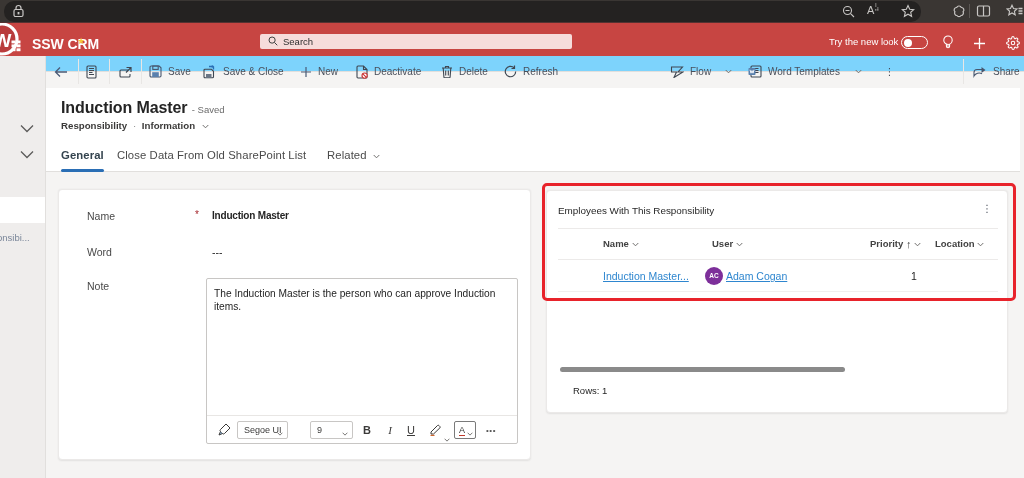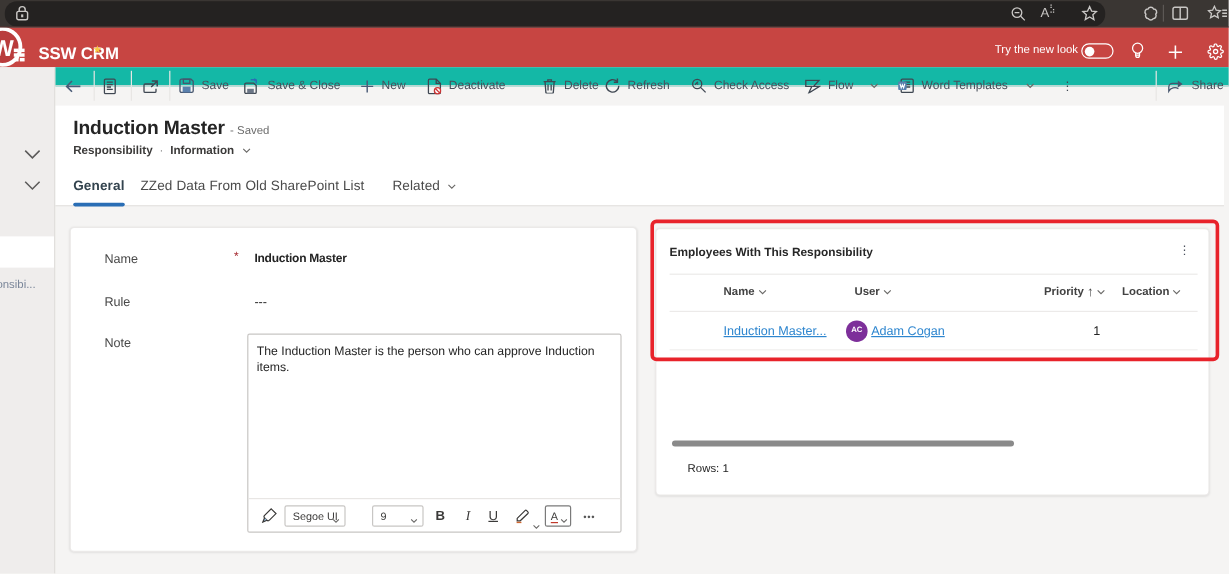--- a/index.html
+++ b/index.html
@@ -19,21 +19,21 @@
   #crmlabel { position:absolute; left:32px; top:13px; color:#fff; font-size:14px; font-weight:bold; letter-spacing:-0.1px; }
   #star { position:absolute; left:77px; top:12.5px; font-size:9px; color:#f8c73d; }
   #searchbox { position:absolute; left:260px; top:10.5px; width:312px; height:15px; background:#f6dcdb; border-radius:2px; font-size:9.5px; color:#2f2f2f; line-height:15px; }
   #searchbox .mag { position:absolute; left:8px; top:2.5px; }
   #searchbox span { position:absolute; left:23px; }
   #newlook { position:absolute; left:829px; top:13px; color:#fff; font-size:9.5px; }
   #toggle { position:absolute; left:901px; top:13px; width:27px; height:13px; border:1px solid #fff; border-radius:7px; }
   #toggle i { position:absolute; left:2px; top:1.5px; width:8px; height:8px; border-radius:50%; background:#fff; }
 
   
-  #cmdbar { position:absolute; left:46px; top:56px; width:978px; height:16px; background:#14b8a6; border-bottom:1px solid #e1dfdd; }
+  #cmdbar { position:absolute; left:46px; top:56px; width:978px; height:16px; background:#7dd3fc; border-bottom:1px solid #e1dfdd; }
   .cmd { position:absolute; top:0; height:31px; display:flex; align-items:center; gap:6px; color:#494f5b; font-size:10px; white-space:nowrap; }
   .csep { position:absolute; top:3px; height:25px; width:1px; background:#e8e6e4; }
   .chev { display:inline-block; width:7px; height:5px; }
 
   
   #titleblock { position:absolute; left:46px; top:88px; width:974px; height:84px; background:#fff; border-bottom:1px solid #e1dfdd; }
   #rectitle { position:absolute; left:15px; top:11px; font-size:16px; font-weight:bold; letter-spacing:-0.1px; color:#242424; }
   #rectitle small { font-size:9.5px; color:#6b6b6b; font-weight:normal; letter-spacing:0; }
   #subtitle { position:absolute; left:15px; top:31.5px; font-size:9.7px; font-weight:bold; color:#3b3a39; }
   #subtitle .dot { color:#888; font-weight:normal; padding:0 3px; }
@@ -52,21 +52,21 @@
   #leftcard { position:absolute; left:58px; top:189px; width:473px; height:271px; background:#fff; border:1px solid #ebe9e8; border-radius:4px; box-shadow:0 0.6px 1.8px rgba(0,0,0,.08); }
   .flabel { position:absolute; left:28px; font-size:10.5px; color:#494949; }
   .fval { position:absolute; left:153px; font-size:10.5px; color:#242424; }
   #notebox { position:absolute; left:147px; top:88px; width:312px; height:166px; border:1px solid #c8c6c4; border-radius:2px; background:#fff; }
   #notetext { position:absolute; left:7px; top:8px; font-size:10.2px; color:#242424; line-height:13px; width:295px; }
   #ntoolbar { position:absolute; left:0; bottom:0; width:310px; height:28px; border-top:1px solid #e8e6e4; }
   .tbox { position:absolute; top:5px; height:18px; border:1px solid #c8c6c4; border-radius:2px; font-size:9px; color:#3b3a39; }
   .tbtn { position:absolute; top:5px; height:18px; display:flex; align-items:center; justify-content:center; color:#3b3a39; }
 
   #rightcard { position:absolute; left:546px; top:190px; width:462px; height:223px; background:#fff; border:1px solid #ebe9e8; border-radius:4px; box-shadow:0 0.6px 1.8px rgba(0,0,0,.08); }
-  #gridtitle { position:absolute; left:11px; top:14px; font-size:9.9px; font-weight:bold; color:#272727; }
+  #gridtitle { position:absolute; left:11px; top:14px; font-size:9.9px; font-weight:normal; color:#272727; }
   #griddots { position:absolute; left:435px; top:12px; color:#494f5b; font-size:10px; letter-spacing:0; }
   .gline { position:absolute; left:11px; width:440px; height:1px; background:#eceae9; }
   .ghead { position:absolute; top:47px; font-size:9.5px; font-weight:bold; color:#424242; }
   .ghead .chev { font-weight:normal; }
   .glink { position:absolute; top:79px; font-size:10.5px; color:#2e86cf;text-decoration:underline; }
   #avatar { position:absolute; left:158px; top:75.5px; width:18px; height:18px; border-radius:50%; background:#7d2f9a; color:#fff; font-size:6.5px; font-weight:bold; text-align:center; line-height:18px; }
   #gridscroll { position:absolute; left:13px; top:176px; width:285px; height:5px; background:#8a8a8a; border-radius:3px; }
   #rowcount { position:absolute; left:26px; top:194px; font-size:9.5px; color:#242424; }
 
   #redrect { position:absolute; left:542px; top:183px; width:474px; height:118px; border:3px solid #e8232b; border-radius:5px; z-index:50; }
@@ -113,20 +113,27 @@
       <rect x="25.5" y="21.5" width="4" height="2.9"></rect>
         <rect x="30.5" y="21.5" width="4" height="2.9"></rect>
       <rect x="25.5" y="25.4" width="4" height="2.9"></rect>
         <rect x="30.5" y="25.4" width="4" height="2.9"></rect>
       <rect x="25.5" y="29.3" width="4" height="2.9"></rect>
         <rect x="30.5" y="29.3" width="4" height="2.9"></rect>
     </g>
   </svg>
   <div id="crmlabel">SSW CRM</div>
   <div id="star">★</div>
+  <div id="searchbox">
+    <svg class="mag" width="10" height="10" viewBox="0 0 11 11" fill="none" stroke="#3f3f3f" stroke-width="1.1">
+        <circle cx="4.5" cy="4.5" r="3.4"></circle>
+        <path d="M7.2 7.2 L10.2 10.2"></path>
+      </svg>
+    <span>Search</span>
+  </div>
   <div id="newlook">Try the new look</div>
   <div id="toggle">
       <i></i>
     </div>
   <svg class="abs" style="left:942px;top:12px" width="12" height="15" viewBox="0 0 12 15" fill="none" stroke="#fff" stroke-width="1.05">
       <circle cx="6" cy="5.2" r="4.2"></circle>
       <path d="M4.4 9 L4.4 11.2 a1.6 1.6 0 0 0 3.2 0 L7.6 9"></path>
       <path d="M4.4 11 h3.2"></path>
     </svg>
   <svg class="abs" style="left:973px;top:13.5px" width="13" height="13" viewBox="0 0 13 13" stroke="#fff" stroke-width="1.3">
@@ -184,41 +191,33 @@
   </div>
   <div class="cmd" style="left:310px">
     <svg width="12" height="14" viewBox="0 0 12 14" fill="none" stroke="#3f4752" stroke-width="1.1">
         <path d="M1 2 a1 1 0 0 1 1-1 h5.5 L11 4.5 V12 a1 1 0 0 1-1 1 H2 a1 1 0 0 1-1-1 Z"></path>
         <path d="M7.5 1 v3.5 H11"></path>
         <circle cx="8.6" cy="10.6" r="2.6" stroke="#c33" fill="#fff"></circle>
         <path d="M6.8 8.8 L10.4 12.4" stroke="#c33"></path>
       </svg>
     <span>Deactivate</span>
   </div>
-  <div class="cmd" style="left:406px">
+  <div class="cmd" style="left:395px">
     <svg width="12" height="13" viewBox="0 0 12 13" fill="none" stroke="#3f4752" stroke-width="1.1">
         <path d="M1 3 h10 M4.5 3 V1.5 h3 V3 M2.2 3 l.7 9 a1 1 0 0 0 1 .9 h4.2 a1 1 0 0 0 1-.9 l.7-9"></path>
         <path d="M4.7 5.5 v5 M7.3 5.5 v5"></path>
       </svg>
     <span>Delete</span>
   </div>
   <div class="cmd" style="left:458px">
     <svg width="13" height="13" viewBox="0 0 13 13" fill="none" stroke="#3f4752" stroke-width="1.2">
         <path d="M11.7 6.5 a5.2 5.2 0 1 1-1.6-3.7"></path>
         <path d="M10.5 0.5 v3 h-3"></path>
       </svg>
     <span>Refresh</span>
-  </div>
-  <div class="cmd" style="left:530px">
-    <svg width="13" height="13" viewBox="0 0 13 13" fill="none" stroke="#3f4752" stroke-width="1.1">
-        <circle cx="5" cy="5" r="3.8"></circle>
-        <path d="M7.8 7.8 L12 12"></path>
-        <path d="M3.2 5.6 L4.6 4.2 M4.6 4.2 l1-1 M4.6 4.2 l1.2 1.2" stroke-width="1"></path>
-      </svg>
-    <span>Check Access</span>
   </div>
   <div class="cmd" style="left:624px">
     <svg width="14" height="12" viewBox="0 0 14 12" fill="none" stroke="#3f4752" stroke-width="1.1">
         <path d="M1.5 1 h11 L8 6 H13 L4 11.5 6.5 6 H1.5 Z"></path>
       </svg>
     <span>Flow</span>
     <svg class="chev" style="margin-left:8px" viewBox="0 0 8 5" fill="none" stroke="#6b6a68" stroke-width="1.1">
         <path d="M0.8 0.8 L4 4 7.2 0.8"></path>
       </svg>
   </div>
@@ -247,21 +246,21 @@
 
   </div>
 </div>
 
 <div id="titleblock">
   <div id="rectitle">Induction Master <small>- Saved</small></div>
   <div id="subtitle">Responsibility <span class="dot">·</span> Information <svg class="chev" viewBox="0 0 8 5" fill="none" stroke="#6b6a68" stroke-width="1.1">
         <path d="M0.8 0.8 L4 4 7.2 0.8"></path>
       </svg></div>
   <div class="tab" id="tab1">General</div>
-  <div class="tab" style="left:71px">ZZed Data From Old SharePoint List</div>
+  <div class="tab" style="left:71px">Close Data From Old SharePoint List</div>
   <div class="tab" style="left:281px">Related &nbsp;<svg class="chev" viewBox="0 0 8 5" fill="none" stroke="#6b6a68" stroke-width="1.1">
         <path d="M0.8 0.8 L4 4 7.2 0.8"></path>
       </svg></div>
   <div id="tab1u"></div>
 </div>
 
 <div id="strip">
   <svg class="schev" style="top:68px" width="14" height="9" viewBox="0 0 14 9" fill="none" stroke="#5c5b5a" stroke-width="1.3">
       <path d="M1 1.5 L7 7.5 13 1.5"></path>
     </svg>
@@ -269,21 +268,21 @@
       <path d="M1 1.5 L7 7.5 13 1.5"></path>
     </svg>
   <div id="stripwhite"></div>
   <div id="striptext">onsibi...</div>
 </div>
 
 <div id="leftcard">
   <div class="flabel" style="top:20px">Name</div>
   <div class="abs" style="left:136px;top:19px;color:#a4262c;font-size:10px">*</div>
   <div class="fval" style="top:20px;font-weight:bold;font-size:10px;letter-spacing:-0.2px">Induction Master</div>
-  <div class="flabel" style="top:56px">Rule</div>
+  <div class="flabel" style="top:56px">Word</div>
   <div class="fval" style="top:56px">---</div>
   <div class="flabel" style="top:90px">Note</div>
   <div id="notebox">
     <div id="notetext">The Induction Master is the person who can approve Induction items.</div>
     <div id="ntoolbar">
       <svg class="abs" style="left:11px;top:7px" width="13" height="13" viewBox="0 0 13 13" fill="none" stroke="#3b3a39" stroke-width="1">
           <path d="M8 1 L12 5 6.5 10.5 a1.5 1.5 0 0 1-2.1 0 L2.5 8.6 a1.5 1.5 0 0 1 0-2.1 Z"></path>
           <path d="M2.5 8.5 L1 12 4.5 10.5" fill="#9cc3e5"></path>
         </svg>
       <div class="tbox" style="left:30px;width:51px">

